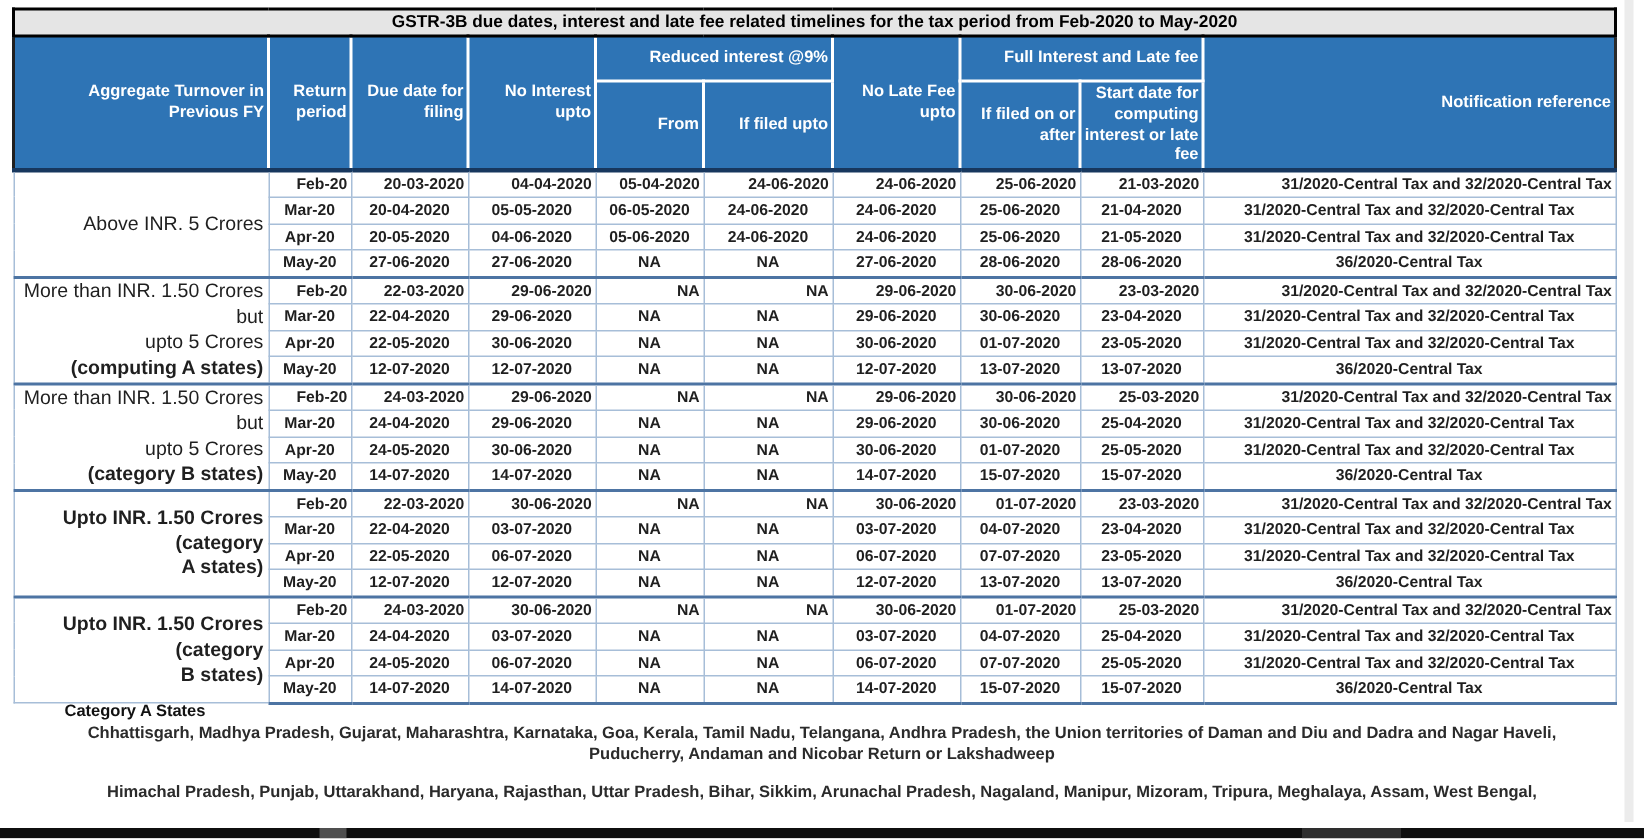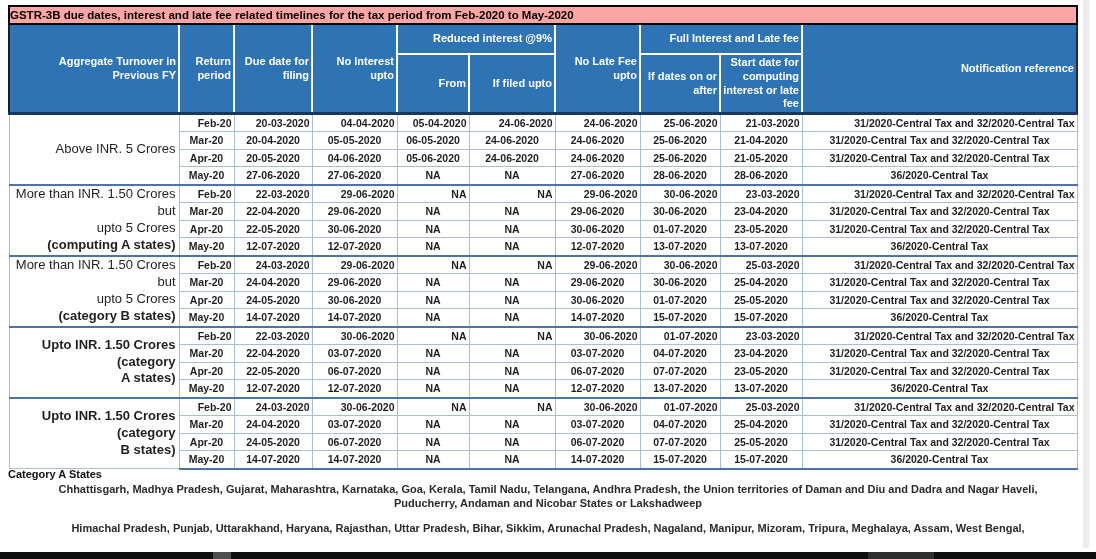--- a/index.html
+++ b/index.html
@@ -1,36 +1,36 @@
 <!DOCTYPE html>
 <html><head>
 <meta charset="utf-8">
 <style>
   html,body{margin:0;padding:0;background:#fff;}
   #page{position:relative;width:1096px;height:559px;background:#ffffff;overflow:hidden;
         font-family:"Liberation Sans",sans-serif;}
   table.gstr{position:absolute;left:8px;top:5px;width:1070px;border-collapse:collapse;table-layout:fixed;}
-  td.title{border:2px solid #000;background:#fca5a5;color:#000;font-weight:bold;font-size:11.5px;
-           text-align:left;height:16px;padding:0;}
+  td.title{border:2px solid #000;background:#e5e5e5;color:#000;font-weight:bold;font-size:11.5px;
+           text-align:center;height:16px;padding:0;}
   thead th{background:#2E74B5;color:#fff;font-weight:bold;font-size:11px;line-height:1.25;
            border:2px solid #fff;padding:1px 2px;vertical-align:middle;text-align:right;}
   th.edge-l{border-left:2px solid #1f1f1f;}
   th.edge-r{border-right:2px solid #2a2a2a;}
   th.hb{border-bottom:3px solid #17375E;}
   tr.hrow1{height:30px;}
   tr.hrow2{height:40px;}
   tbody td{border:1px solid #A7BED8;color:#1f1f1f;font-weight:bold;font-size:10.5px;
            text-align:center;vertical-align:middle;padding:0 2px;overflow:hidden;white-space:nowrap;}
   tbody tr{height:17.75px;}
   tr.group-start td{border-top:2px solid #4D74A3;text-align:right;}
   tbody tr:last-child td{border-bottom:2px solid #4D74A3;}
   td.glabel{font-size:13px;font-weight:normal;white-space:normal;line-height:1.3;padding:0 3px;}
   td.glabel .bold{font-weight:bold;}
   #footnotes{position:absolute;left:8px;top:458px;width:1080px;font-size:11px;color:#2b2b2b;}
-  .fn-heading{font-weight:bold;color:#111;margin-top:9px;line-height:1.35;}
+  .fn-heading{font-weight:bold;color:#111;margin-top:9px;line-height:1.35;margin-left:35px;}
   .fn-line{line-height:1.32;font-weight:700;text-align:center;}
   .fn-gap{height:10px;}
   #right-edge-strip{position:absolute;left:1083px;top:0;width:6px;height:548px;background:#ececec;}
   #bottom-bar{position:absolute;left:0;bottom:0;width:1096px;height:7px;background:#0f0f0f;}
   .bar-seg1{position:absolute;left:213px;top:0;width:18px;height:7px;background:#4f4f4f;}
   .bar-seg2{position:absolute;left:868px;top:0;width:66px;height:7px;background:#2e2e2e;}
 </style>
 </head>
 <body>
 
@@ -59,21 +59,21 @@
         <th rowspan="2" class="hb">Due date for filing</th>
         <th rowspan="2" class="hb">No Interest upto</th>
         <th colspan="2">Reduced interest @9%</th>
         <th rowspan="2" class="hb">No Late Fee upto</th>
         <th colspan="2">Full Interest and Late fee</th>
         <th rowspan="2" class="hb edge-r">Notification reference</th>
       </tr>
       <tr class="hrow2">
         <th class="hb">From</th>
         <th class="hb">If filed upto</th>
-        <th class="hb">If dates on or after</th>
+        <th class="hb">If filed on or after</th>
         <th class="hb">Start date for computing interest or late fee</th>
       </tr>
     </thead>
     <tbody id="tbody">
         <tr class="group-start">
           <td class="glabel" rowspan="4">
             <div>Above INR. 5 Crores</div>
           </td>
           <td>Feb-20</td>
           <td>20-03-2020</td>
@@ -311,21 +311,21 @@
           <td>15-07-2020</td>
           <td>15-07-2020</td>
           <td>36/2020-Central Tax</td>
         </tr>
       </tbody>
   </table>
 
   <div id="footnotes">
     <div class="fn-heading">Category A States</div>
     <div class="fn-line">Chhattisgarh, Madhya Pradesh, Gujarat, Maharashtra, Karnataka, Goa, Kerala, Tamil Nadu, Telangana, Andhra Pradesh, the Union territories of Daman and Diu and Dadra and Nagar Haveli,</div>
-    <div class="fn-line">Puducherry, Andaman and Nicobar States or Lakshadweep</div>
+    <div class="fn-line">Puducherry, Andaman and Nicobar Return or Lakshadweep</div>
     <div class="fn-gap"></div>
     <div class="fn-line">Himachal Pradesh, Punjab, Uttarakhand, Haryana, Rajasthan, Uttar Pradesh, Bihar, Sikkim, Arunachal Pradesh, Nagaland, Manipur, Mizoram, Tripura, Meghalaya, Assam, West Bengal,</div>
 
   </div>
 
   <div id="right-edge-strip"></div>
 
   <div id="bottom-bar">
     <div class="bar-seg1"></div>
     <div class="bar-seg2"></div>

